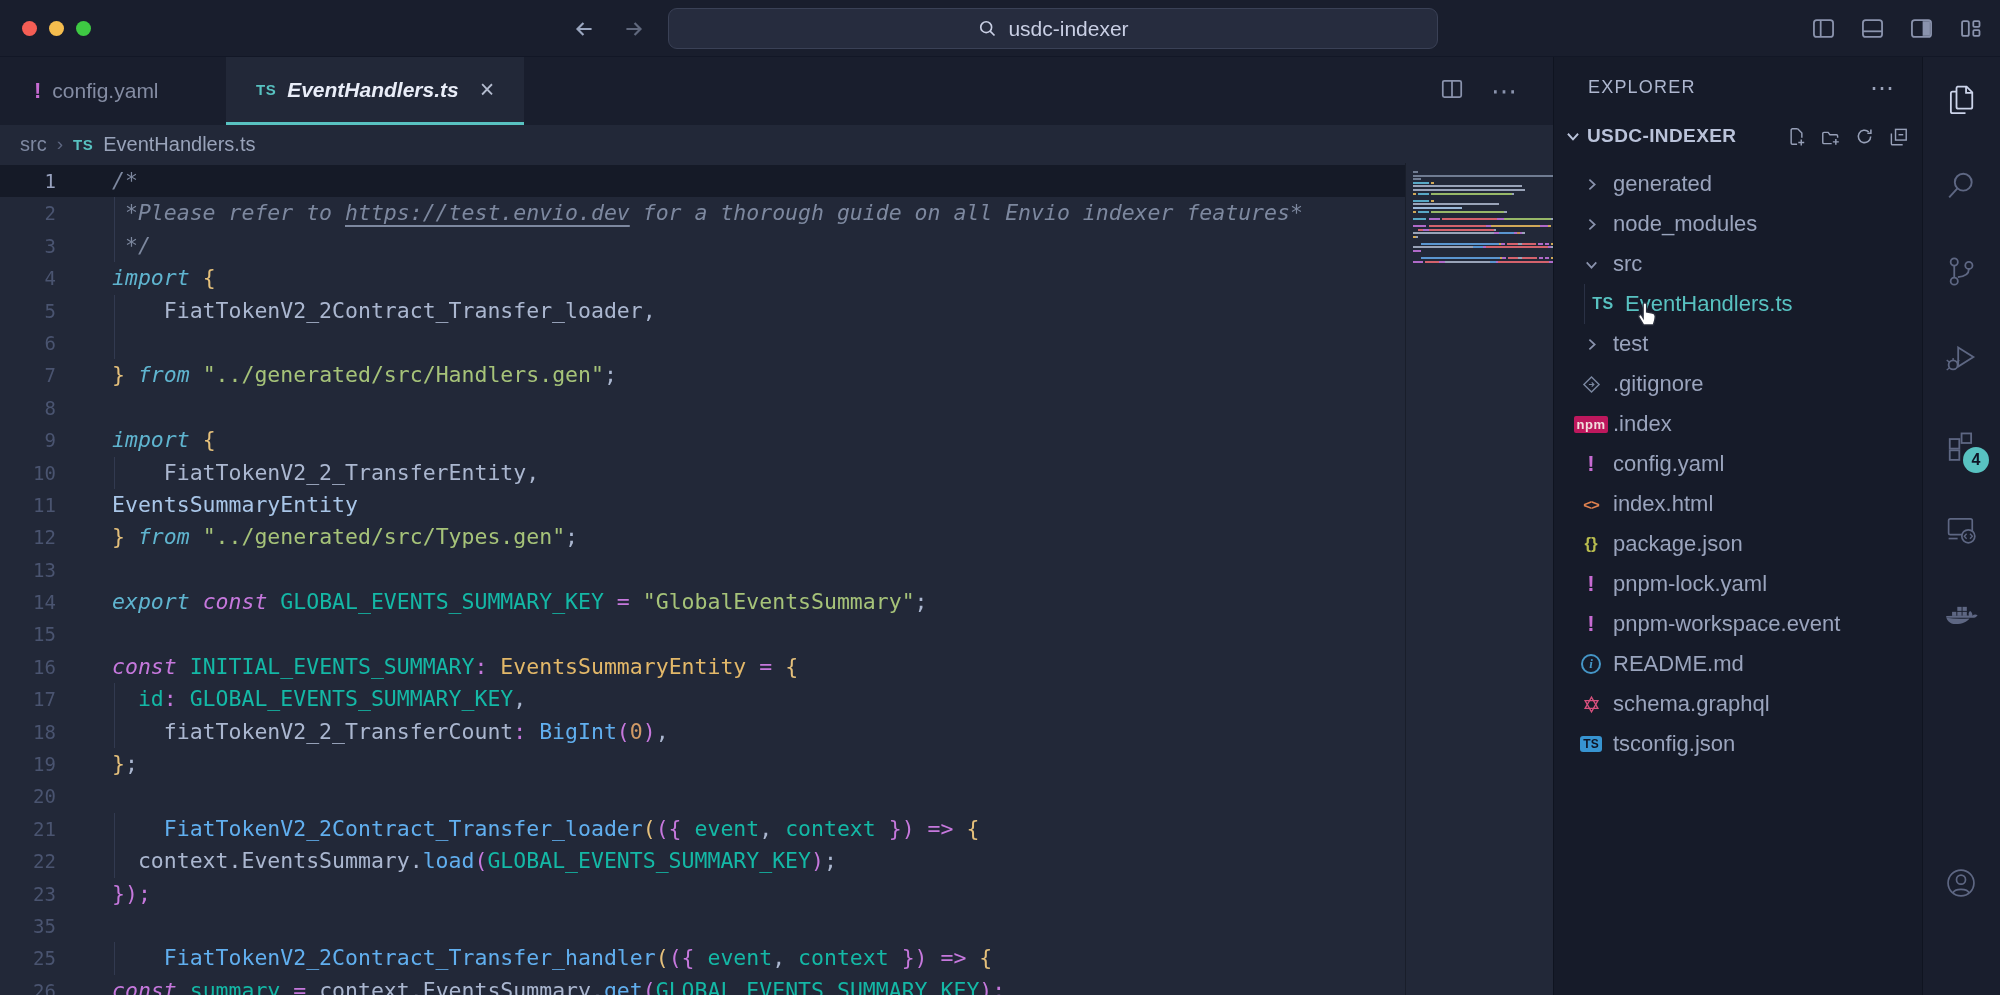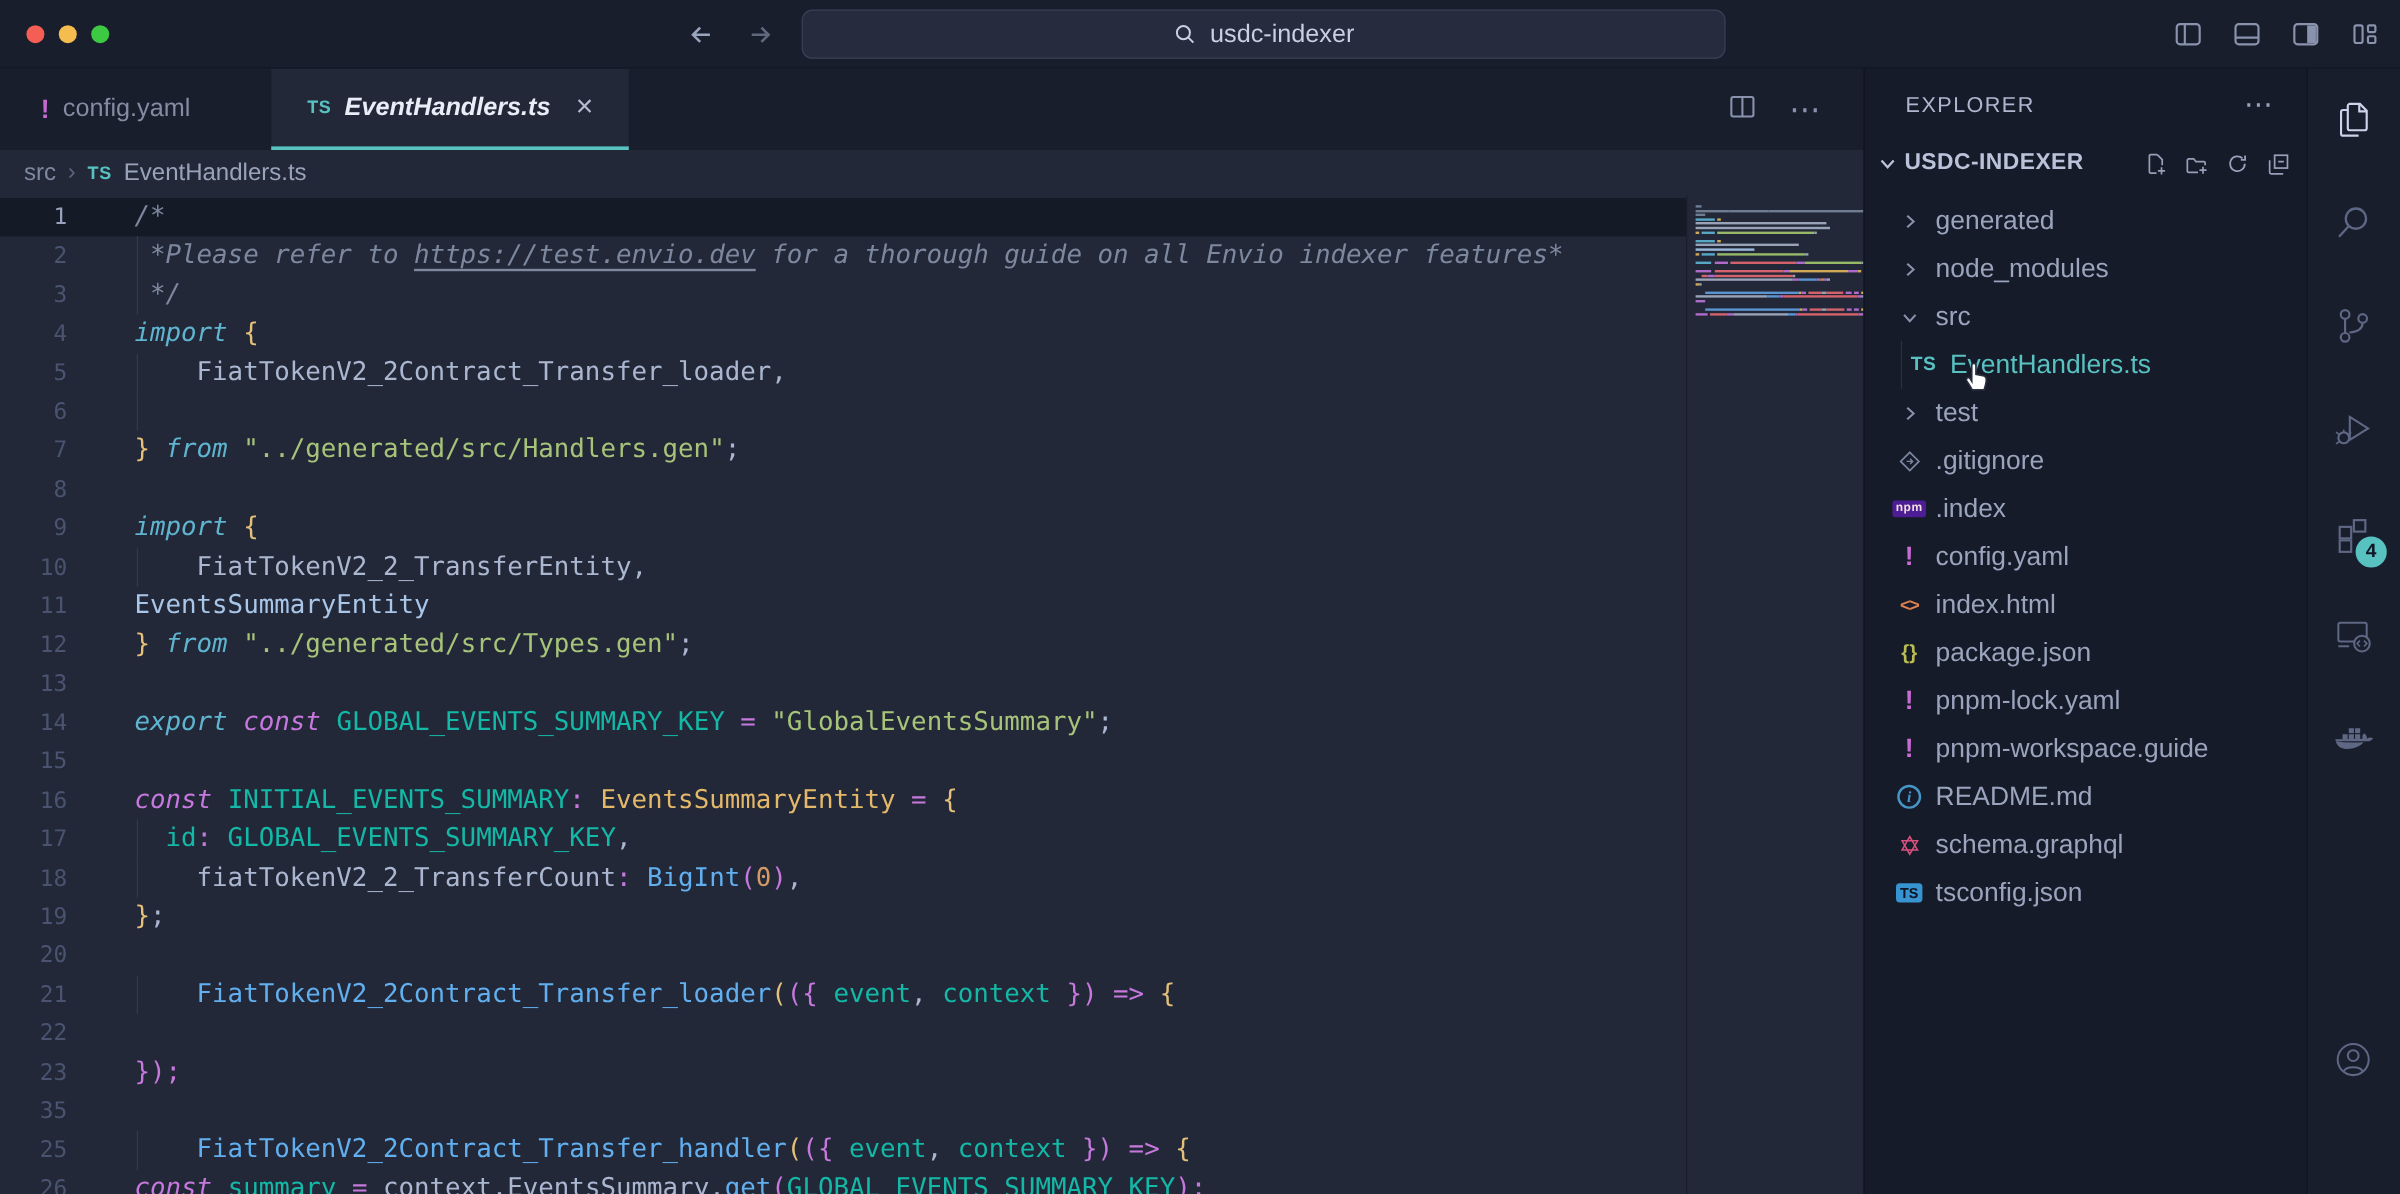--- a/index.html
+++ b/index.html
@@ -90,21 +90,21 @@
   .trow { height:40px; display:flex; align-items:center; padding-left:24px; font-size:22px;
     color:#9aa4bd; position:relative; }
   .trow .ticon { width:26px; flex:none; display:flex; justify-content:center; align-items:center; margin-right:9px; }
   .trow.child { padding-left:36px; }
   .trow.child::before { content:''; position:absolute; left:30px; top:0; bottom:0;
     border-left:1px solid #2a3145; }
   .trow.selected .tlabel { color:#58c2c1; }
   .fbadge-teal { color:#58c2c1; font-weight:bold; font-size:16px; letter-spacing:.5px; }
   .fbadge-blue { background:#3794d1; color:#0e1526; font-weight:bold; font-size:12px;
     padding:2px 3px; border-radius:3px; line-height:1; }
-  .npmb { background:#4c1d95; color:#f2dddd; font-size:10px; font-weight:bold; padding:2px 3px;
+  .npmb { background:#be185d; color:#f2dddd; font-size:13px; font-weight:bold; padding:2px 3px;
     border-radius:2px; letter-spacing:.5px; line-height:1; }
   .ang { color:#e0824f; font-weight:bold; font-size:15px; letter-spacing:-1px; }
   .curly { color:#b9bd4f; font-weight:bold; font-size:17px; }
   .info-i { width:20px; height:20px; border:2px solid #4596c7; border-radius:50%; color:#4596c7;
     font-size:13px; font-weight:bold; font-style:italic; display:flex; align-items:center;
     justify-content:center; font-family:"Liberation Serif", serif; }
 
   
   .ab-item { width:50px; height:86px; display:flex; justify-content:center; align-items:flex-start;
     color:#5e6783; position:relative; }
@@ -221,21 +221,21 @@
           <div class="crow"><span class="ln">12</span><span class="ltx"><span class="c-brace">}</span><span class="c-pln"> </span><span class="c-kw">from</span><span class="c-pln"> </span><span class="c-str">"../generated/src/Types.gen"</span><span class="c-pln">;</span></span></div>
           <div class="crow"><span class="ln">13</span><span class="ltx"></span></div>
           <div class="crow"><span class="ln">14</span><span class="ltx"><span class="c-kw">export</span><span class="c-pln"> </span><span class="c-cst">const</span><span class="c-pln"> </span><span class="c-var">GLOBAL_EVENTS_SUMMARY_KEY</span><span class="c-pct"> = </span><span class="c-str">"GlobalEventsSummary"</span><span class="c-pln">;</span></span></div>
           <div class="crow"><span class="ln">15</span><span class="ltx"></span></div>
           <div class="crow"><span class="ln">16</span><span class="ltx"><span class="c-cst">const</span><span class="c-pln"> </span><span class="c-var">INITIAL_EVENTS_SUMMARY</span><span class="c-pct">: </span><span class="c-type">EventsSummaryEntity</span><span class="c-pct"> = </span><span class="c-brace">{</span></span></div>
           <div class="crow"><span class="ln">17</span><span class="ltx"><i class="iguide"></i><span class="c-pln">  </span><span class="c-var">id</span><span class="c-pct">: </span><span class="c-var">GLOBAL_EVENTS_SUMMARY_KEY</span><span class="c-pln">,</span></span></div>
           <div class="crow"><span class="ln">18</span><span class="ltx"><i class="iguide"></i><span class="c-pln">    fiatTokenV2_2_TransferCount</span><span class="c-pct">: </span><span class="c-fn">BigInt</span><span class="c-pct">(</span><span class="c-num">0</span><span class="c-pct">)</span><span class="c-pln">,</span></span></div>
           <div class="crow"><span class="ln">19</span><span class="ltx"><span class="c-brace">}</span><span class="c-pln">;</span></span></div>
           <div class="crow"><span class="ln">20</span><span class="ltx"></span></div>
           <div class="crow"><span class="ln">21</span><span class="ltx"><i class="iguide"></i><span class="c-pln">    </span><span class="c-fn">FiatTokenV2_2Contract_Transfer_loader</span><span class="c-brace">(</span><span class="c-pct">({</span><span class="c-pln"> </span><span class="c-var">event</span><span class="c-pln">, </span><span class="c-var">context</span><span class="c-pln"> </span><span class="c-pct">})</span><span class="c-pln"> </span><span class="c-pct">=&gt;</span><span class="c-pln"> </span><span class="c-brace">{</span></span></div>
-          <div class="crow"><span class="ln">22</span></div>
+          <div class="crow"><span class="ln">22</span><span class="ltx"><i class="iguide"></i><span class="c-pln">  context.EventsSummary.</span><span class="c-fn">load</span><span class="c-pct">(</span><span class="c-var">GLOBAL_EVENTS_SUMMARY_KEY</span><span class="c-pct">)</span><span class="c-pln">;</span></span></div>
           <div class="crow"><span class="ln">23</span><span class="ltx"><span class="c-pct">});</span></span></div>
           <div class="crow"><span class="ln">35</span><span class="ltx"></span></div>
           <div class="crow"><span class="ln">25</span><span class="ltx"><i class="iguide"></i><span class="c-pln">    </span><span class="c-fn">FiatTokenV2_2Contract_Transfer_handler</span><span class="c-brace">(</span><span class="c-pct">({</span><span class="c-pln"> </span><span class="c-var">event</span><span class="c-pln">, </span><span class="c-var">context</span><span class="c-pln"> </span><span class="c-pct">})</span><span class="c-pln"> </span><span class="c-pct">=&gt;</span><span class="c-pln"> </span><span class="c-brace">{</span></span></div>
           <div class="crow"><span class="ln">26</span><span class="ltx"><span class="c-cst">const</span><span class="c-pln"> </span><span class="c-var">summary</span><span class="c-pct"> = </span><span class="c-pln">context.EventsSummary.</span><span class="c-fn">get</span><span class="c-pct">(</span><span class="c-var">GLOBAL_EVENTS_SUMMARY_KEY</span><span class="c-pct">);</span></span></div>
         </div>
       <div id="minimap">
           <div class="mrow">
             <span class="mseg" style="width: 5.2px; background: rgb(112, 124, 146);"></span>
           </div>
           <div class="mrow">
@@ -500,21 +500,21 @@
         <div class="trow">
           <span class="ticon">
             <span class="excl">!</span>
           </span>
           <span class="tlabel">pnpm-lock.yaml</span>
         </div>
         <div class="trow">
           <span class="ticon">
             <span class="excl">!</span>
           </span>
-          <span class="tlabel">pnpm-workspace.guide</span>
+          <span class="tlabel">pnpm-workspace.event</span>
         </div>
         <div class="trow">
           <span class="ticon">
             <span class="info-i">i</span>
           </span>
           <span class="tlabel">README.md</span>
         </div>
         <div class="trow">
           <span class="ticon">
             <svg width="19" height="19" viewBox="0 0 16 16" fill="none" stroke="#d8507e" stroke-width="1.1">

